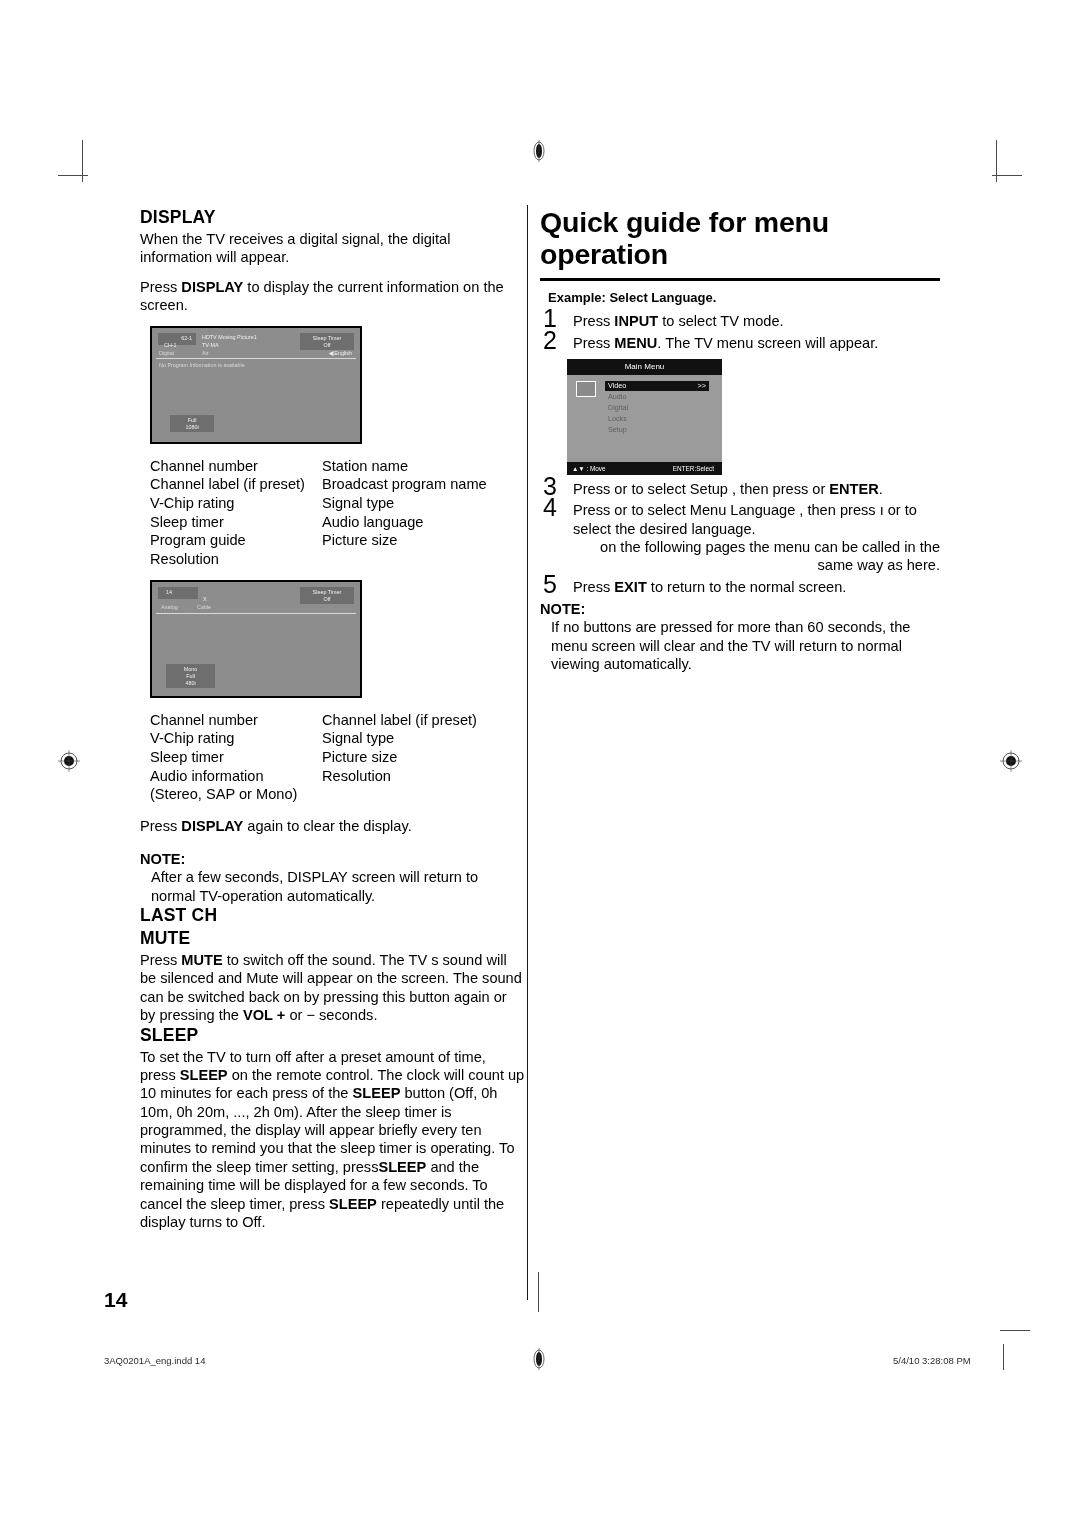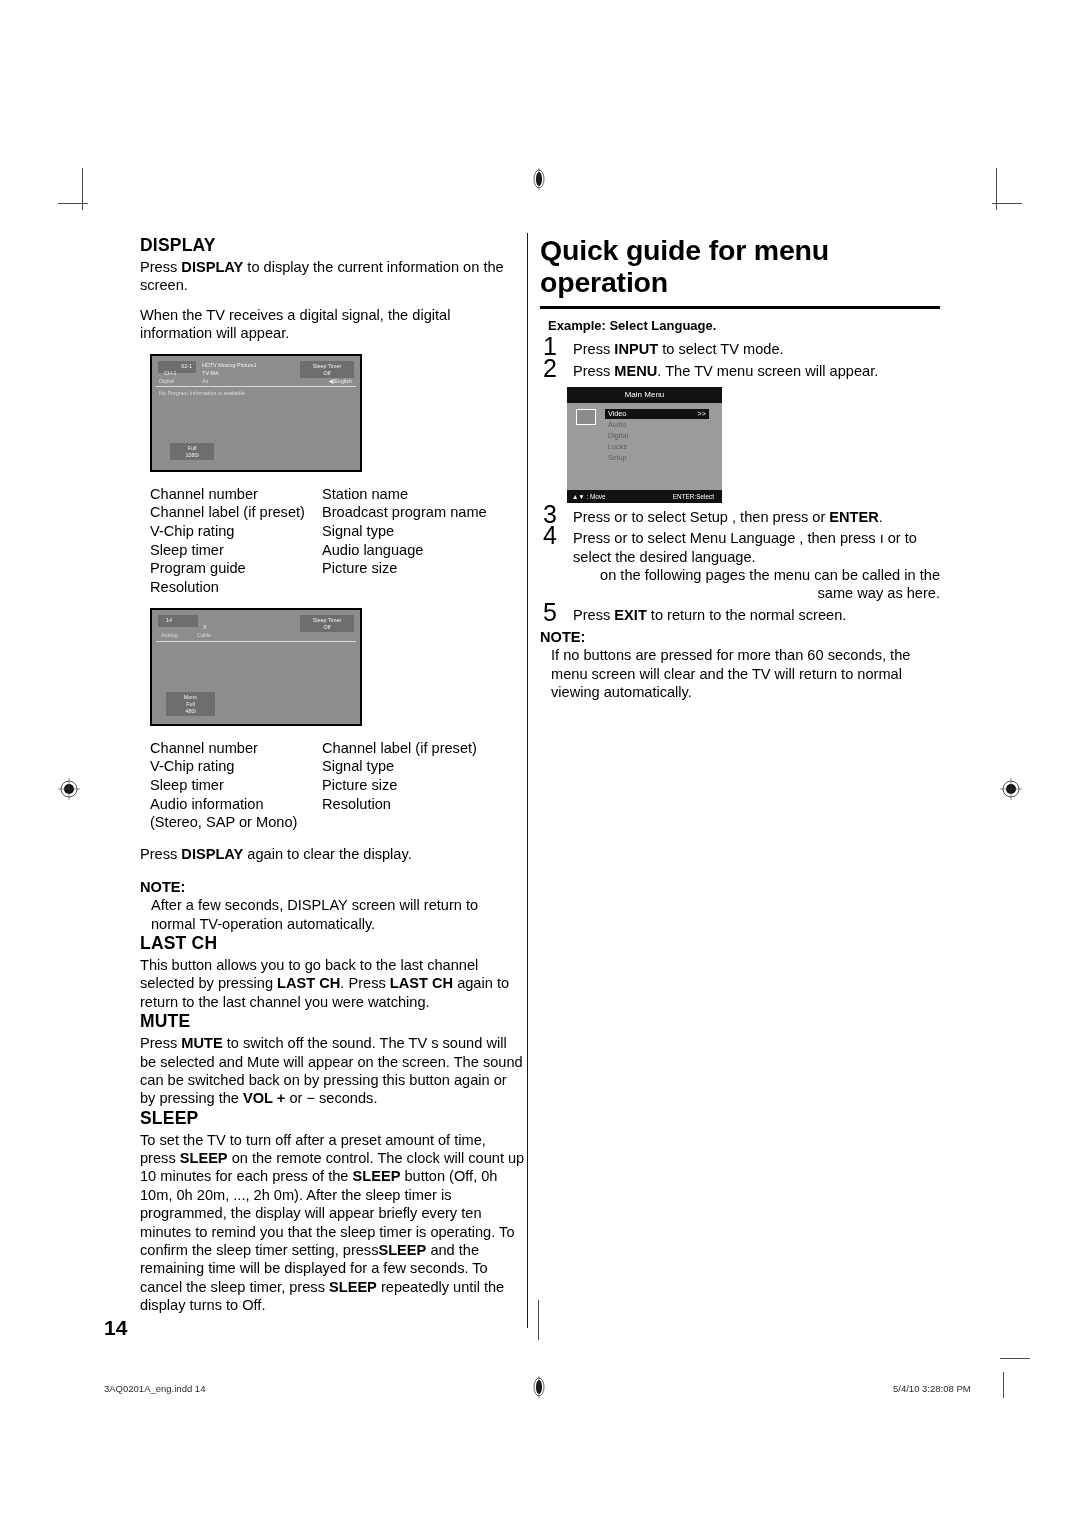--- a/index.html
+++ b/index.html
@@ -11,21 +11,20 @@
     width: 1080px;
     height: 1528px;
     position: relative;
     font-family: "Liberation Sans", sans-serif;
     color: #000000;
     overflow: hidden;
   }
   .page {
     position: absolute;
     inset: 0;
-    margin-top: 28px;
   }
 
   
   .crop-mark {
     position: absolute;
     background: #4a4a4a;
   }
   .crop-v { width: 1px; height: 42px; }
   .crop-h { height: 1px; width: 30px; }
   .reg-mark {
@@ -289,23 +288,23 @@
     <ellipse cx="11" cy="11" rx="3" ry="7" fill="#111"></ellipse>
     <line x1="11" y1="0" x2="11" y2="22" stroke="#444" stroke-width="0.6"></line>
   </svg>
 
   <div class="col-divider"></div>
 
   <div class="col-left">
 
     <h2 class="section">DISPLAY</h2>
 
+    <p class="body">When the TV receives a digital signal, the digital information will appear.</p>
+
     <p class="body"><span>Press </span><b>DISPLAY</b><span> to display the current information on the screen.</span></p>
-
-    <p class="body">When the TV receives a digital signal, the digital information will appear.</p>
 
     <div class="tv-screen tv-digital">
       <div class="osd-box" style="left:6px; top:5px; width:38px; height:12px; text-align:right; padding-right:4px;"><span>62-1</span></div>
       <div class="osd-text" style="left:50px; top:6px;">HDTV Moving Picture1</div>
       <div class="osd-text" style="left:12px; top:14px;">CH-1</div>
       <div class="osd-text" style="left:50px; top:14px;">TV-MA</div>
       <div class="osd-text dim" style="left:7px; top:22px;">Digital</div>
       <div class="osd-text dim" style="left:50px; top:22px;">Air</div>
 
       <div class="osd-box" style="right:6px; top:5px; width:54px; height:17px;">
@@ -395,24 +394,23 @@
           <span></span>
         </div>
     </div>
 
     <p class="body" style="margin-top:13px;"><span>Press </span><b>DISPLAY</b><span> again to clear the display.</span></p>
 
     <div class="note-label" style="margin-top:16px;">NOTE:</div>
     <div class="note-body">After a few seconds, DISPLAY screen will return to normal TV-operation automatically.</div>
 
     <h2 class="section section-gap">LAST CH</h2>
-    <p class="body"><span>This button allows you to go back to the last channel selected by pressing </span><b>LAST CH</b><span>. Press </span><b>LAST CH</b><span> again to return to the last channel you were watching.</span></p>
 
     <h2 class="section section-gap">MUTE</h2>
-    <p class="body"><span>Press </span><b>MUTE</b><span> to switch off the sound. The TV s sound will be selected and  Mute  will appear on the screen. The sound can be switched back on by pressing this button again or by pressing the </span><b>VOL +</b><span> or − seconds.</span></p>
+    <p class="body"><span>Press </span><b>MUTE</b><span> to switch off the sound. The TV s sound will be silenced and  Mute  will appear on the screen. The sound can be switched back on by pressing this button again or by pressing the </span><b>VOL +</b><span> or − seconds.</span></p>
 
     <h2 class="section section-gap">SLEEP</h2>
     <p class="body"><span>To set the TV to turn off after a preset amount of time, press </span><b>SLEEP</b><span> on the remote control. The clock will count up 10 minutes for each press of the </span><b>SLEEP</b><span> button (Off, 0h 10m, 0h 20m, ..., 2h 0m). After the sleep timer is programmed, the display will appear briefly every ten minutes to remind you that the sleep timer is operating. To confirm the sleep timer setting, press</span><b>SLEEP</b><span> and the remaining time will be displayed for a few seconds. To cancel the sleep timer, press </span><b>SLEEP</b><span> repeatedly until the display turns to Off.</span></p>
 
   </div>
 
   <div class="col-right">
 
     <h1 class="bigtitle">Quick guide for menu operation</h1>
     <div class="title-rule"></div>

